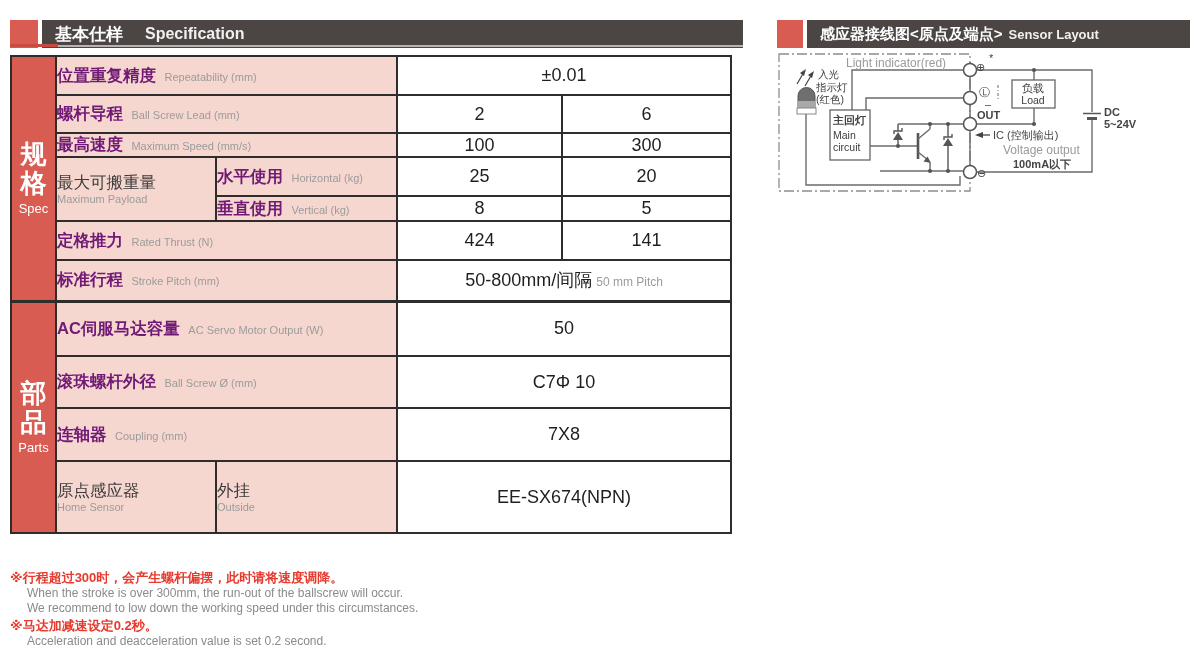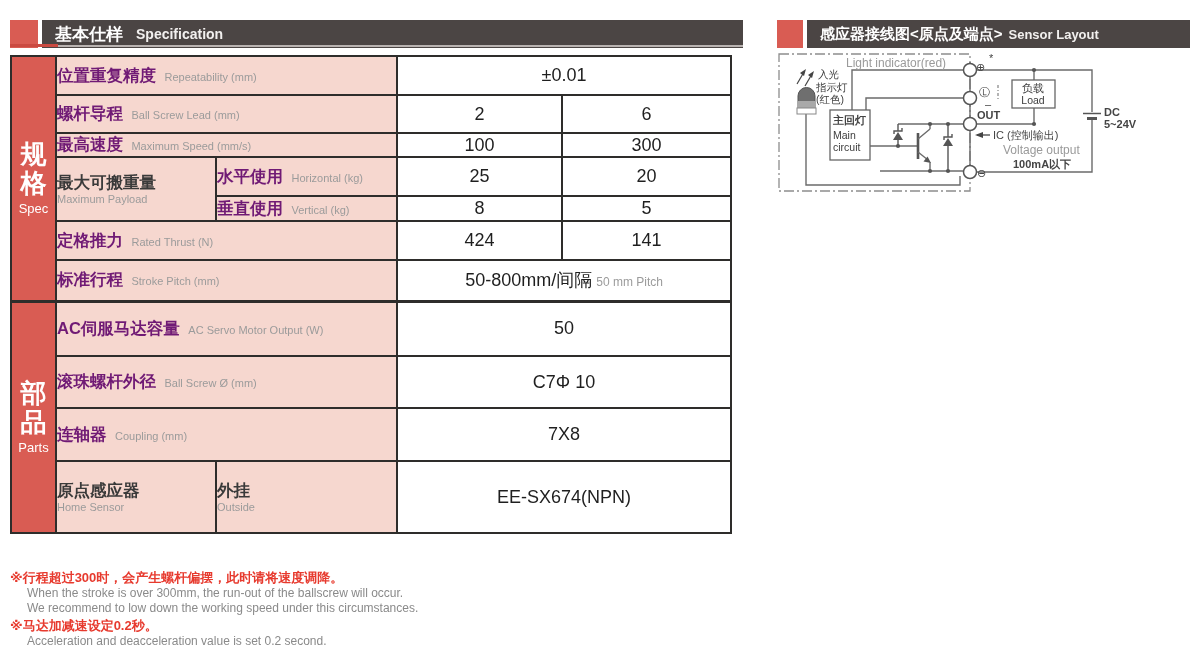--- a/index.html
+++ b/index.html
@@ -7,42 +7,42 @@
     width:1200px;height:660px;position:relative;overflow:hidden;
     background:#ffffff;
     font-family:"Liberation Sans","DejaVu Sans",sans-serif;
     -webkit-font-smoothing:antialiased;
   }
   
   .hdr{position:absolute;top:20px;height:28px;display:flex;align-items:stretch;}
   .hdr .sq{width:28px;background:#d95c53;flex:0 0 auto;}
   .hdr .bar{background:#4b4544;margin-left:4px;flex:1 1 auto;display:flex;align-items:center;padding-left:13px;white-space:nowrap;}
   .hdr .zh{color:#ffffff;font-weight:bold;font-size:17px;}
-  .hdr .en{color:#f2f0ef;font-size:14px;font-weight:600;margin-left:13px;}
+  .hdr .en{color:#f2f0ef;font-size:16px;font-weight:600;margin-left:22px;}
   #hdr-left{left:10px;width:733px;}
   #hdr-right{left:777px;width:413px;}
   #hdr-right .sq{width:26px;}
   #hdr-right .zh{font-size:15px;}
   #hdr-right .en{font-size:13px;margin-left:6px;}
   
   .divider-red{position:absolute;left:10px;top:44px;width:48px;height:3px;background:#ca4a41;}
   .divider-gray{position:absolute;left:58px;top:45px;width:685px;height:2px;background:#b9b3b1;}
   
   table.spec{
     position:absolute;left:10px;top:55px;width:722px;
     border-collapse:collapse;table-layout:fixed;
   }
   table.spec td{border:2px solid #2e2d2b;padding:0;vertical-align:middle;}
   td.redv{background:#d95c53;color:#ffffff;text-align:center;}
   td.redv .vzh{font-size:26px;font-weight:bold;line-height:1.12;}
   td.redv .ven{font-size:13px;margin-top:3px;}
   td.lbl{background:#f6d7cf;padding-left:12px;}
   td.lbl .zh{font-size:16.5px;font-weight:600;color:#701a75;}
   td.lbl .en{font-size:11px;color:#9b9b9b;margin-left:4px;}
-  td.lbl .zh-line{font-size:16.5px;font-weight:700;color:#3a3a3a;line-height:1.25;}
+  td.lbl .zh-line{font-size:16.5px;font-weight:400;color:#3a3a3a;line-height:1.25;}
   td.lbl .en-line{font-size:11px;color:#9b9b9b;line-height:1.3;}
   td.val{background:#ffffff;text-align:center;font-size:18px;color:#1f1f1f;}
   td.val .sub{font-size:12px;color:#9b9b9b;margin-left:4px;}
   tr.section-parts td{border-top-width:3px;}
   
   .notes{position:absolute;left:10px;top:568px;width:640px;}
   .note-zh{color:#e73a2e;font-weight:bold;font-size:13px;line-height:1.25;margin-top:2px;}
   .note-en{color:#8a8a8a;font-size:12px;line-height:1.22;padding-left:17px;}
   
   #diagram{position:absolute;left:770px;top:46px;width:430px;height:152px;}

